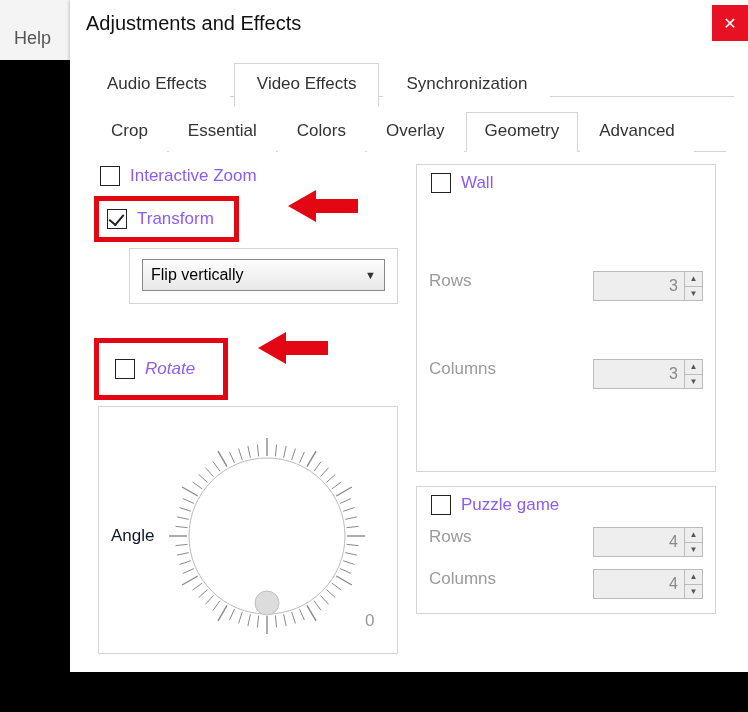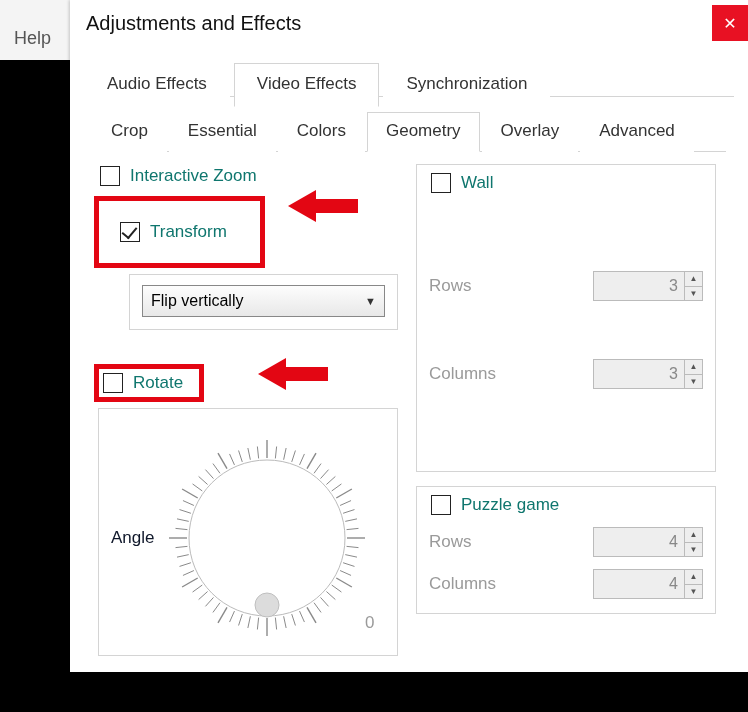--- a/index.html
+++ b/index.html
@@ -62,21 +62,21 @@
   .chk {
     width: 20px; height: 20px; border: 1px solid #222; background: #fff;
     display: flex; align-items: center; justify-content: center; cursor: pointer;
     position: relative;
   }
   .chk.checked::after {
     content: ""; position: absolute; left: 4px; top: 1px;
     width: 7px; height: 12px; border: solid #222;
     border-width: 0 2px 2px 0; transform: rotate(40deg);
   }
-  .chk-label { font-size: 17px; color: #0f766e; }
+  .chk-label { font-size: 17px; color: #8b5cf6; }
 
   .highlight-red { border: 5px solid #e30613; padding: 4px 16px 4px 4px; margin: 6px 0 2px -4px; display: inline-flex; }
 
   .arrow {
     position: absolute; width: 70px; height: 36px; pointer-events: none;
   }
   .arrow svg polygon { fill: #e30613; }
 
   .group {
     border: 1px solid #d4d4d4; padding: 10px 12px 12px; margin-top: 6px;
@@ -90,21 +90,21 @@
     padding: 0 8px; cursor: pointer; font-size: 16px;
   }
   .dropdown .dd-arrow { font-size: 11px; color: #333; }
 
   .dial-wrap { display: flex; align-items: center; gap: 8px; margin-top: 14px; }
   .dial-label { font-size: 17px; color: #0f172a; }
   .dial { width: 210px; height: 210px; position: relative; }
   .dial svg { width: 210px; height: 210px; }
   .dial .zero { position: absolute; right: -2px; bottom: 10px; font-size: 17px; color: #9a9a9a; }
 
-  .field-row { display: flex; align-items: center; justify-content: space-between; margin: 24px 0; }
+  .field-row { display: flex; justify-content: space-between; margin: 24px 0; }
   .field-row label { font-size: 17px; color: #9a9a9a; }
   .spin {
     width: 110px; height: 30px; border: 1px solid #bbb;
     background: #eee; display: flex; align-items: center;
     color: #888; font-size: 16px;
   }
   .spin .val { flex: 1; text-align: right; padding-right: 6px; }
   .spin .btns { display: flex; flex-direction: column; width: 18px; border-left: 1px solid #bbb; height: 100%; }
   .spin .btns div { flex: 1; display: flex; align-items: center; justify-content: center; font-size: 8px; color: #555; border-bottom: 1px solid #bbb; cursor: pointer; }
   .spin .btns div:last-child { border-bottom: none; }
@@ -143,58 +143,58 @@
   <div class="tabs-main">
     <div class="tab"><span>Audio Effects</span></div>
     <div class="tab active"><span>Video Effects</span></div>
     <div class="tab"><span>Synchronization</span></div>
   </div>
 
   <div class="tabs-sub">
     <div class="stab"><span>Crop</span></div>
     <div class="stab"><span>Essential</span></div>
     <div class="stab"><span>Colors</span></div>
+    <div class="stab"><span>Overlay</span></div>
     <div class="stab active"><span>Geometry</span></div>
-    <div class="stab"><span>Overlay</span></div>
     <div class="stab"><span>Advanced</span></div>
   </div>
 
   <div class="panel">
     <div class="cols">
 
       <div class="col-left">
         <div class="chk-row section-heading">
           <div class="chk"></div>
           <span class="chk-label">Interactive Zoom</span>
         </div>
 
         <div style="position:relative;">
           <div class="highlight-red">
-            <div class="chk-row" style="margin:17px;text-align:center;">
+            <div class="chk-row" style="margin:4px;text-align:center;">
               <div class="chk checked"></div>
               <span class="chk-label">Transform</span>
             </div>
           </div>
           <div class="arrow" style="left:190px; top:-2px;">
             <svg viewBox="0 0 70 36">
                 <polygon points="0,18 28,2 28,11 70,11 70,25 28,25 28,34"></polygon>
               </svg>
           </div>
         </div>
 
         <div class="group" style="margin-top:4px;margin-left:31px;">
           <div class="dropdown">
             <span>Flip vertically</span>
             <span class="dd-arrow">▼</span>
           </div>
         </div>
 
         <div style="position:relative; margin-top:28px;">
           <div class="highlight-red">
-            <div class="chk-row" style="margin:0;">
+            <div class="chk-row" style="margin:12px;font-style:italic;">
               <div class="chk"></div>
               <span class="chk-label">Rotate</span>
             </div>
           </div>
           <div class="arrow" style="left:160px; top:-2px;">
             <svg viewBox="0 0 70 36">
                 <polygon points="0,18 28,2 28,11 70,11 70,25 28,25 28,34"></polygon>
               </svg>
           </div>
         </div>

